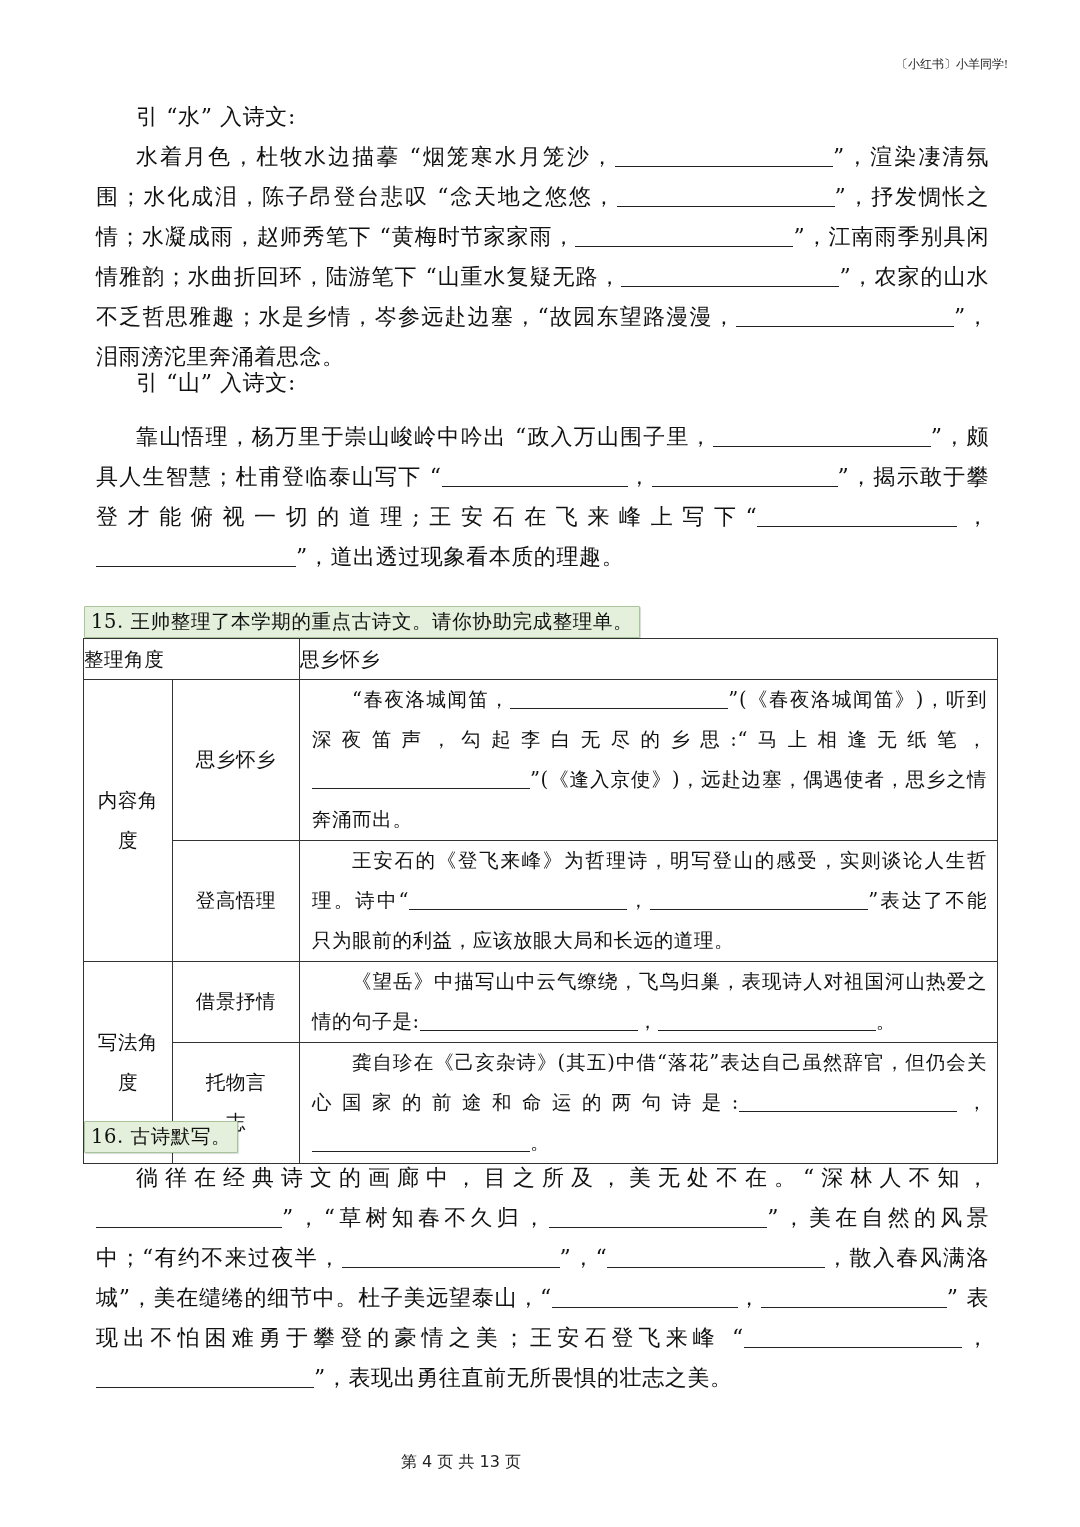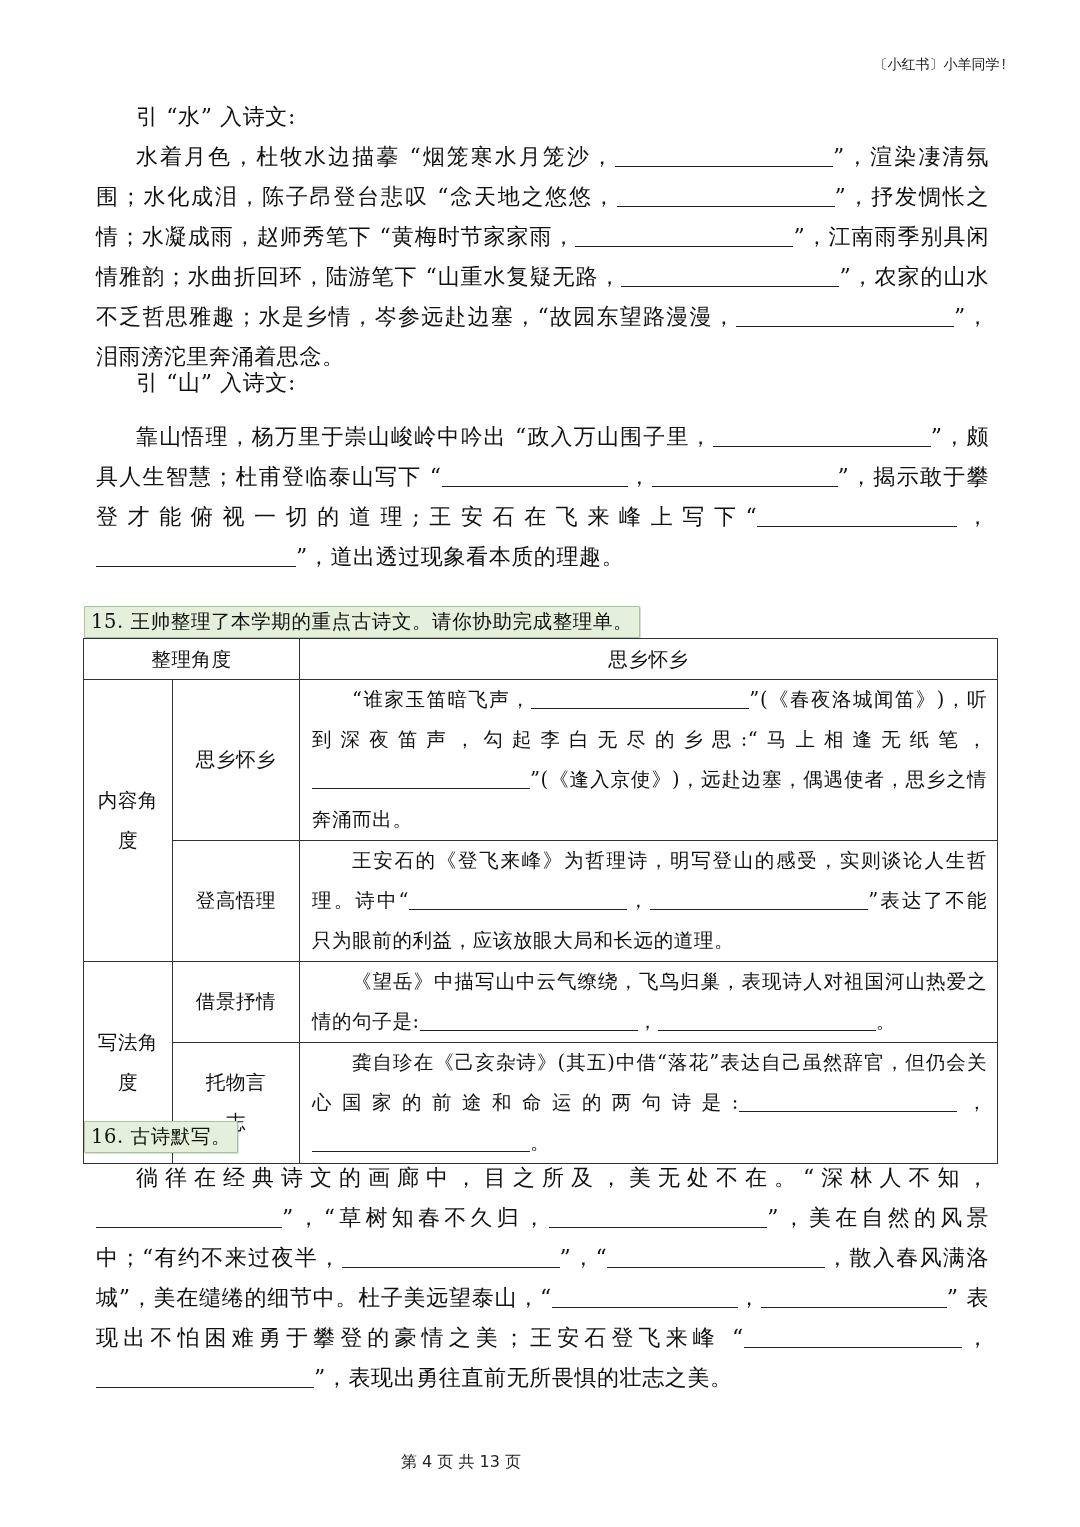--- a/index.html
+++ b/index.html
@@ -3,22 +3,22 @@
 <meta charset="utf-8">
 <style>
   html, body { margin: 0; padding: 0; background: #ffffff; }
   body {
     width: 1080px; height: 1527px; position: relative; overflow: hidden;
     font-family: "DejaVu Serif", "Liberation Serif", serif;
     color: #111111;
   }
   .header-note {
     position: absolute; top: 56px; right: 72px;
-    font-family: Liberation Mono, monospace;
-    font-size: 14px; color: #222;
+    font-family: Liberation Serif, serif;
+    font-size: 12px; color: #222;
   }
   .para {
     position: absolute; left: 96px; width: 893px;
     font-size: 22px; line-height: 40px; letter-spacing: 0.6px;
     text-align: justify;
   }
   .indent { text-indent: 40px; }
   .blank {
     display: inline-block; border-bottom: 1.3px solid #222;
     height: 22px; vertical-align: -3px;
@@ -32,21 +32,21 @@
     font-size: 19.5px; line-height: 30px; padding: 0 6px; letter-spacing: 0.6px;
     box-shadow: 1px 1px 1px rgba(0,0,0,0.15);
   }
   table.sheet {
     position: absolute; left: 83px; top: 638px; width: 915px;
     border-collapse: collapse; font-size: 19.5px; letter-spacing: 0.6px;
   }
   table.sheet td, table.sheet th {
     border: 1.3px solid #333; padding: 0; font-weight: normal;
   }
-  table.sheet th { height: 40px; text-align: center; margin-top: 28px; }
+  table.sheet th { height: 40px; text-align: left; margin-top: 28px; }
   .cat { width: 64px; text-align: center; line-height: 40px; }
   .sub { width: 70px; text-align: center; line-height: 40px; margin-left: 20px; }
   .cell { padding: 0 10px 0 12px !important; line-height: 40px; text-align: justify; }
   .footer {
     position: absolute; top: 1452px; left: 0; width: 922px; text-align: center;
     font-family: "DejaVu Sans", "Liberation Sans", sans-serif; font-size: 16px; color: #222;
   }
 </style>
 </head>
 <body>
@@ -68,21 +68,21 @@
 <table class="sheet">
   <tbody>
       <tr>
     <th colspan="2">整理角度</th>
     <th>思乡怀乡</th>
   </tr>
   <tr>
     <td class="cat" rowspan="2" style="padding:0 12px;">内容角度</td>
     <td class="sub" style="padding:0 12px;">思乡怀乡</td>
     <td class="cell indent">
-      <span>“谁家玉笛暗飞声，</span><span class="blank w200"></span><span>”(《春夜洛城闻笛》)，听到深夜笛声，勾起李白无尽的乡思:“马上相逢无纸笔，</span><span class="blank w200"></span><span>”(《逢入京使》)，远赴边塞，偶遇使者，思乡之情奔涌而出。</span>
+      <span>“春夜洛城闻笛，</span><span class="blank w200"></span><span>”(《春夜洛城闻笛》)，听到深夜笛声，勾起李白无尽的乡思:“马上相逢无纸笔，</span><span class="blank w200"></span><span>”(《逢入京使》)，远赴边塞，偶遇使者，思乡之情奔涌而出。</span>
     </td>
   </tr>
   <tr>
     <td class="sub" style="padding:0 12px;">登高悟理</td>
     <td class="cell indent">
       <span>王安石的《登飞来峰》为哲理诗，明写登山的感受，实则谈论人生哲理。诗中“</span><span class="blank w200"></span><span>，</span><span class="blank w200"></span><span>”表达了不能只为眼前的利益，应该放眼大局和长远的道理。</span>
     </td>
   </tr>
   <tr>
     <td class="cat" rowspan="2" style="padding:0 12px;">写法角度</td>

